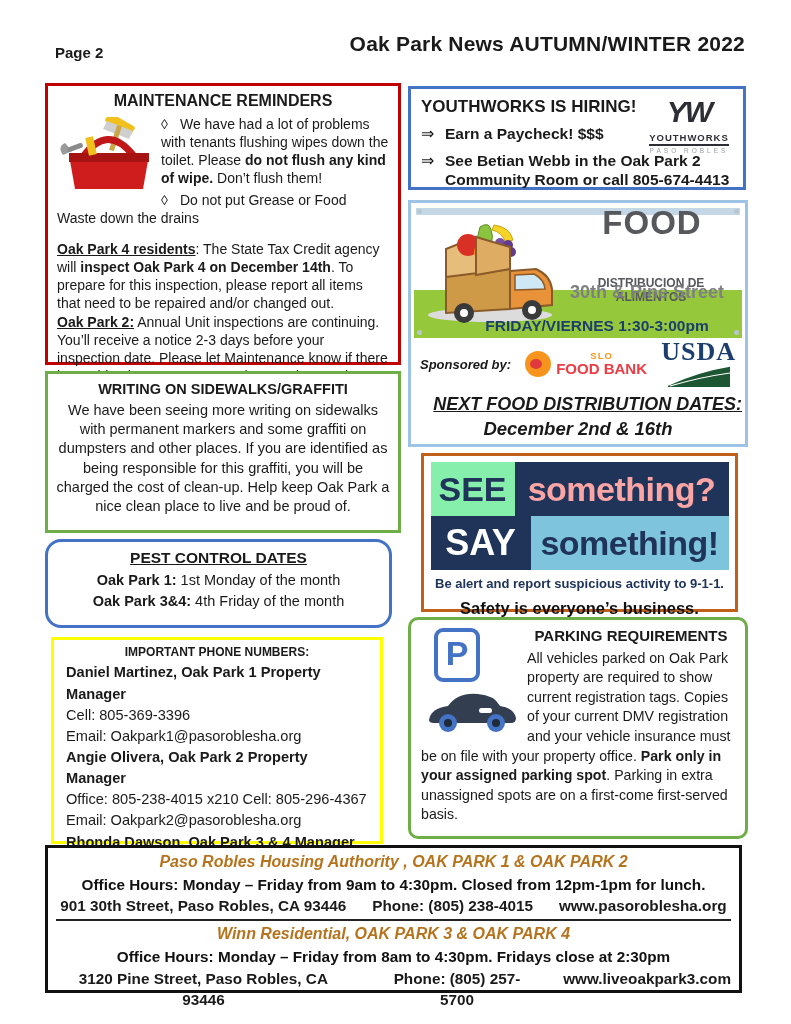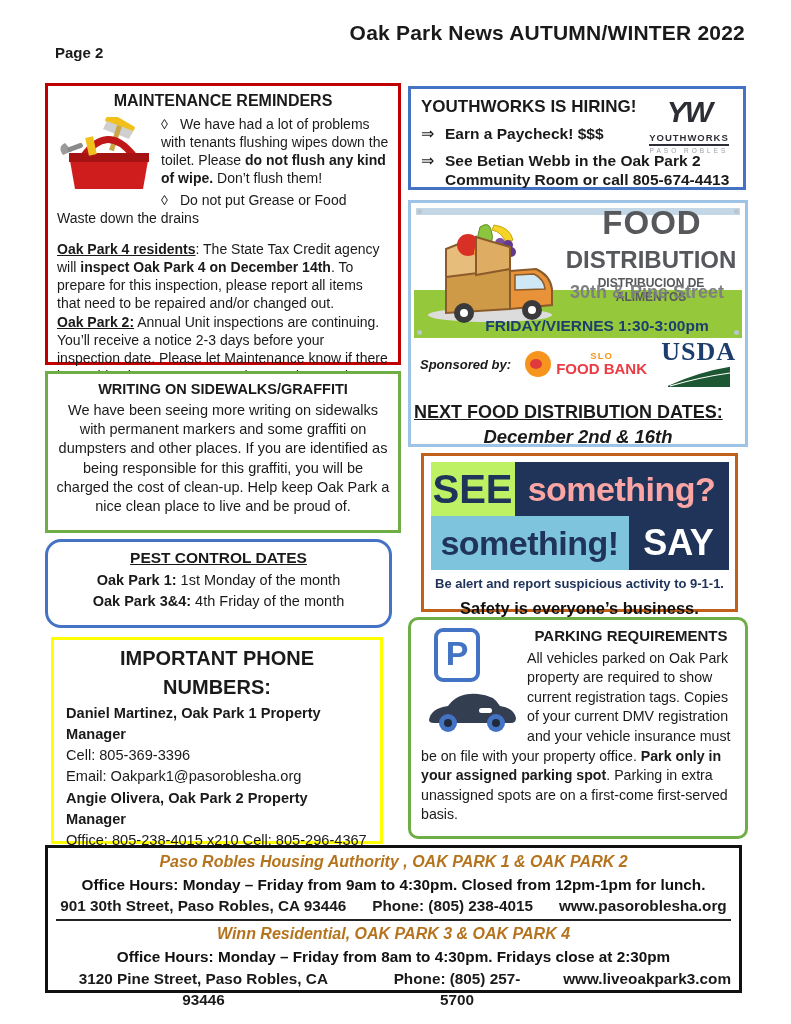--- a/index.html
+++ b/index.html
@@ -2,21 +2,21 @@
 <html><head>
 <meta charset="utf-8">
 <style>
   html,body{margin:0;padding:0;background:#ffffff;}
   .page{position:relative;width:791px;height:1024px;background:#fff;overflow:hidden;
         font-family:"Liberation Sans",sans-serif;color:#1a1a1a;}
   .box{position:absolute;background:#fff;box-sizing:border-box;}
 
   
   .page-label{position:absolute;left:55px;top:44px;font-size:15px;font-weight:800;text-align:center;}
-  .header-title{position:absolute;right:46px;top:21px;font-size:21px;font-weight:800;letter-spacing:.2px;}
+  .header-title{position:absolute;right:46px;top:32px;font-size:21px;font-weight:800;letter-spacing:.2px;}
 
   
   #maintenance{left:45px;top:83px;width:356px;height:282px;border:3px solid #C00000;padding:3px 9px;font-size:14px;line-height:1.3;}
   #maintenance .m-title{text-align:center;font-size:16px;font-weight:800;margin:2px 0 3px;}
   .toolbox-wrap{float:left;width:100px;height:74px;margin:2px 4px 2px 0;}
   .bullet-char{display:inline-block;margin-right:12px;}
   .m-b2{margin-top:3px;clear:none;}
   .m-para{margin-top:13px;}
   .bu{font-weight:800;text-decoration:underline;}
   .b{font-weight:800;}
@@ -25,21 +25,21 @@
   #graffiti{left:45px;top:371px;width:356px;height:162px;border:3px solid #6FAD46;padding:6px 8px;text-align:center;font-size:14.5px;line-height:1.32;}
   #graffiti .g-title{font-weight:800;margin-bottom:2px;}
 
   
   #pest{left:45px;top:539px;width:347px;height:89px;border:3px solid #4472C4;border-radius:16px;padding:5px 4px;text-align:center;font-size:14.5px;line-height:1.42;}
   #pest .p-title{font-size:15.5px;font-weight:800;text-decoration:underline;margin-bottom:1px;}
   #pest .lbl{font-weight:800;}
 
   
   #phones{left:51px;top:637px;width:332px;height:207px;border:3px solid #FFFF00;padding:4px 12px;font-size:14.6px;line-height:1.45;}
-  #phones .ph-title{text-align:center;font-size:20px;font-weight:800;margin-bottom:1px;}
+  #phones .ph-title{text-align:center;font-size:12px;font-weight:800;margin-bottom:1px;}
   #phones .bold{font-weight:800;}
 
   
   #youthworks{left:408px;top:86px;width:338px;height:104px;border:3px solid #4472C4;padding:8px 10px;}
   #youthworks .yw-title{font-size:17px;font-weight:800;}
   .yw-row{display:flex;margin-top:7px;font-size:15.5px;font-weight:800;line-height:1.25;}
   .yw-arrow{width:24px;flex:none;font-weight:400;font-size:16px;}
   .yw-row:last-child{margin-top:4px;}
   .yw-logo{position:absolute;top:8px;right:8px;width:92px;text-align:center;}
   .yw-mono{font-style:italic;font-weight:800;font-size:30px;letter-spacing:-2px;color:#2d2d35;line-height:1;}
@@ -60,29 +60,29 @@
   .btime{position:absolute;left:40px;right:2px;bottom:3px;text-align:center;font-size:15.5px;font-weight:800;color:#1B3F6E;}
   .sponsor-row{display:flex;align-items:center;justify-content:space-between;height:52px;padding:0 6px;}
   .sponsored{font-style:italic;font-size:13px;font-weight:700;}
   .slo{display:flex;align-items:center;gap:5px;text-align:center;}
   .slo-circle{width:26px;height:26px;border-radius:50%;background:#F7941D;position:relative;flex:none;}
   .slo-circle::after{content:"";position:absolute;left:5px;top:8px;width:12px;height:10px;border-radius:50%;background:#E03A3E;box-shadow:7px-2px 0 -2px #c62f35;}
   .slo-top{font-size:9.5px;font-weight:800;color:#F7941D;letter-spacing:1px;line-height:1;}
   .slo-bottom{font-size:15px;font-weight:800;color:#ED3B43;line-height:1.1;}
   .usda{text-align:center;line-height:1;}
   .usda-word{font-family:"Liberation Serif",serif;font-weight:700;font-size:26px;color:#1C3E6E;letter-spacing:1px;}
-  .next-title{text-align:left;font-size:18px;font-weight:800;text-decoration:underline;margin-top:12px;}
+  .next-title{text-align:right;font-size:18px;font-weight:800;text-decoration:underline;margin-top:4px;font-style:italic;}
   .next-dates{text-align:center;font-size:18.5px;font-weight:800;font-style:italic;margin-top:3px;}
 
   
   #seesay{left:421px;top:453px;width:317px;height:159px;border:3px solid #C0601A;padding:6px 5px;text-align:center;}
   .ss-grid{width:298px;margin:0 auto;}
   .ss-row{display:flex;height:54px;}
   .ss-cell{display:flex;align-items:center;justify-content:center;}
-  .ss-see{width:84px;background:#bef264;color:#20345A;font-size:40px;font-weight:800;}
+  .ss-see{width:84px;background:#86efac;color:#20345A;font-size:34px;font-weight:800;}
   .ss-q{flex:1;background:#20345A;color:#fca5a5;font-size:34px;font-weight:600;letter-spacing:-.5px;}
   .ss-say{width:100px;background:#20345A;color:#fff;font-size:36px;font-weight:800;}
   .ss-e{flex:1;background:#7EC4DC;color:#20345A;font-size:34px;font-weight:600;letter-spacing:-.5px;}
   .ss-alert{color:#20345A;font-size:13px;font-weight:800;margin-top:6px;}
   .ss-safety{color:#111;font-size:16.5px;font-weight:800;margin-top:8px;}
 
   
   #parking{left:408px;top:617px;width:340px;height:222px;border:3px solid #6FAD46;border-radius:10px;padding:6px 10px;font-size:14.2px;line-height:1.38;}
   .pk-icons{float:left;width:102px;text-align:center;margin:2px 4px 2px 0;}
   .p-sign{display:inline-block;width:38px;height:46px;border:4px solid #4472C4;border-radius:9px;color:#4472C4;font-size:34px;font-weight:800;line-height:42px;text-align:center;margin-left:-30px;}
@@ -190,21 +190,20 @@
           <polygon points="58,18 92,28 92,50 58,56" fill="#dead63" stroke="#8a5a2a" stroke-width="2"></polygon>
           <path d="M92 52 L118 50 Q132 56 134 70 L134 86 L92 90 Z" fill="#e8923a" stroke="#8a5a2a" stroke-width="2"></path>
           <path d="M97 56 L116 55 Q126 60 127 70 L97 71 Z" fill="#cfe8f5" stroke="#8a5a2a" stroke-width="1.5"></path>
           <circle cx="46" cy="94" r="10" fill="#3a3a3a"></circle>
             <circle cx="46" cy="94" r="4" fill="#ffffff"></circle>
           <circle cx="114" cy="91" r="10" fill="#3a3a3a"></circle>
             <circle cx="114" cy="91" r="4" fill="#ffffff"></circle>
         </svg>
       </div>
       <div class="bt1">FOOD</div>
-      <div class="bt2">DISTRIBUTION</div>
       <div class="bt3">DISTRIBUCION DE ALIMENTOS</div>
       <div class="bloc">30th &amp; Pine Street</div>
       <div class="btime">FRIDAY/VIERNES 1:30-3:00pm</div>
     </div>
     <div class="sponsor-row">
       <div class="sponsored">Sponsored by:</div>
       <div class="slo">
         <div class="slo-circle"></div>
         <div>
           <div class="slo-top">SLO</div>
@@ -224,22 +223,22 @@
     <div class="next-dates">December 2nd &amp; 16th</div>
   </div>
 
   <div class="box" id="seesay">
     <div class="ss-grid">
       <div class="ss-row">
         <div class="ss-cell ss-see">SEE</div>
         <div class="ss-cell ss-q">something?</div>
       </div>
       <div class="ss-row">
+        <div class="ss-cell ss-say">SAY</div>
         <div class="ss-cell ss-e">something!</div>
-        <div class="ss-cell ss-say">SAY</div>
       </div>
     </div>
     <div class="ss-alert">Be alert and report suspicious activity to 9-1-1.</div>
     <div class="ss-safety">Safety is everyone’s business.</div>
   </div>
 
   <div class="box" id="parking">
     <div class="pk-icons">
       <div class="p-sign">P</div>
       <div class="car">

